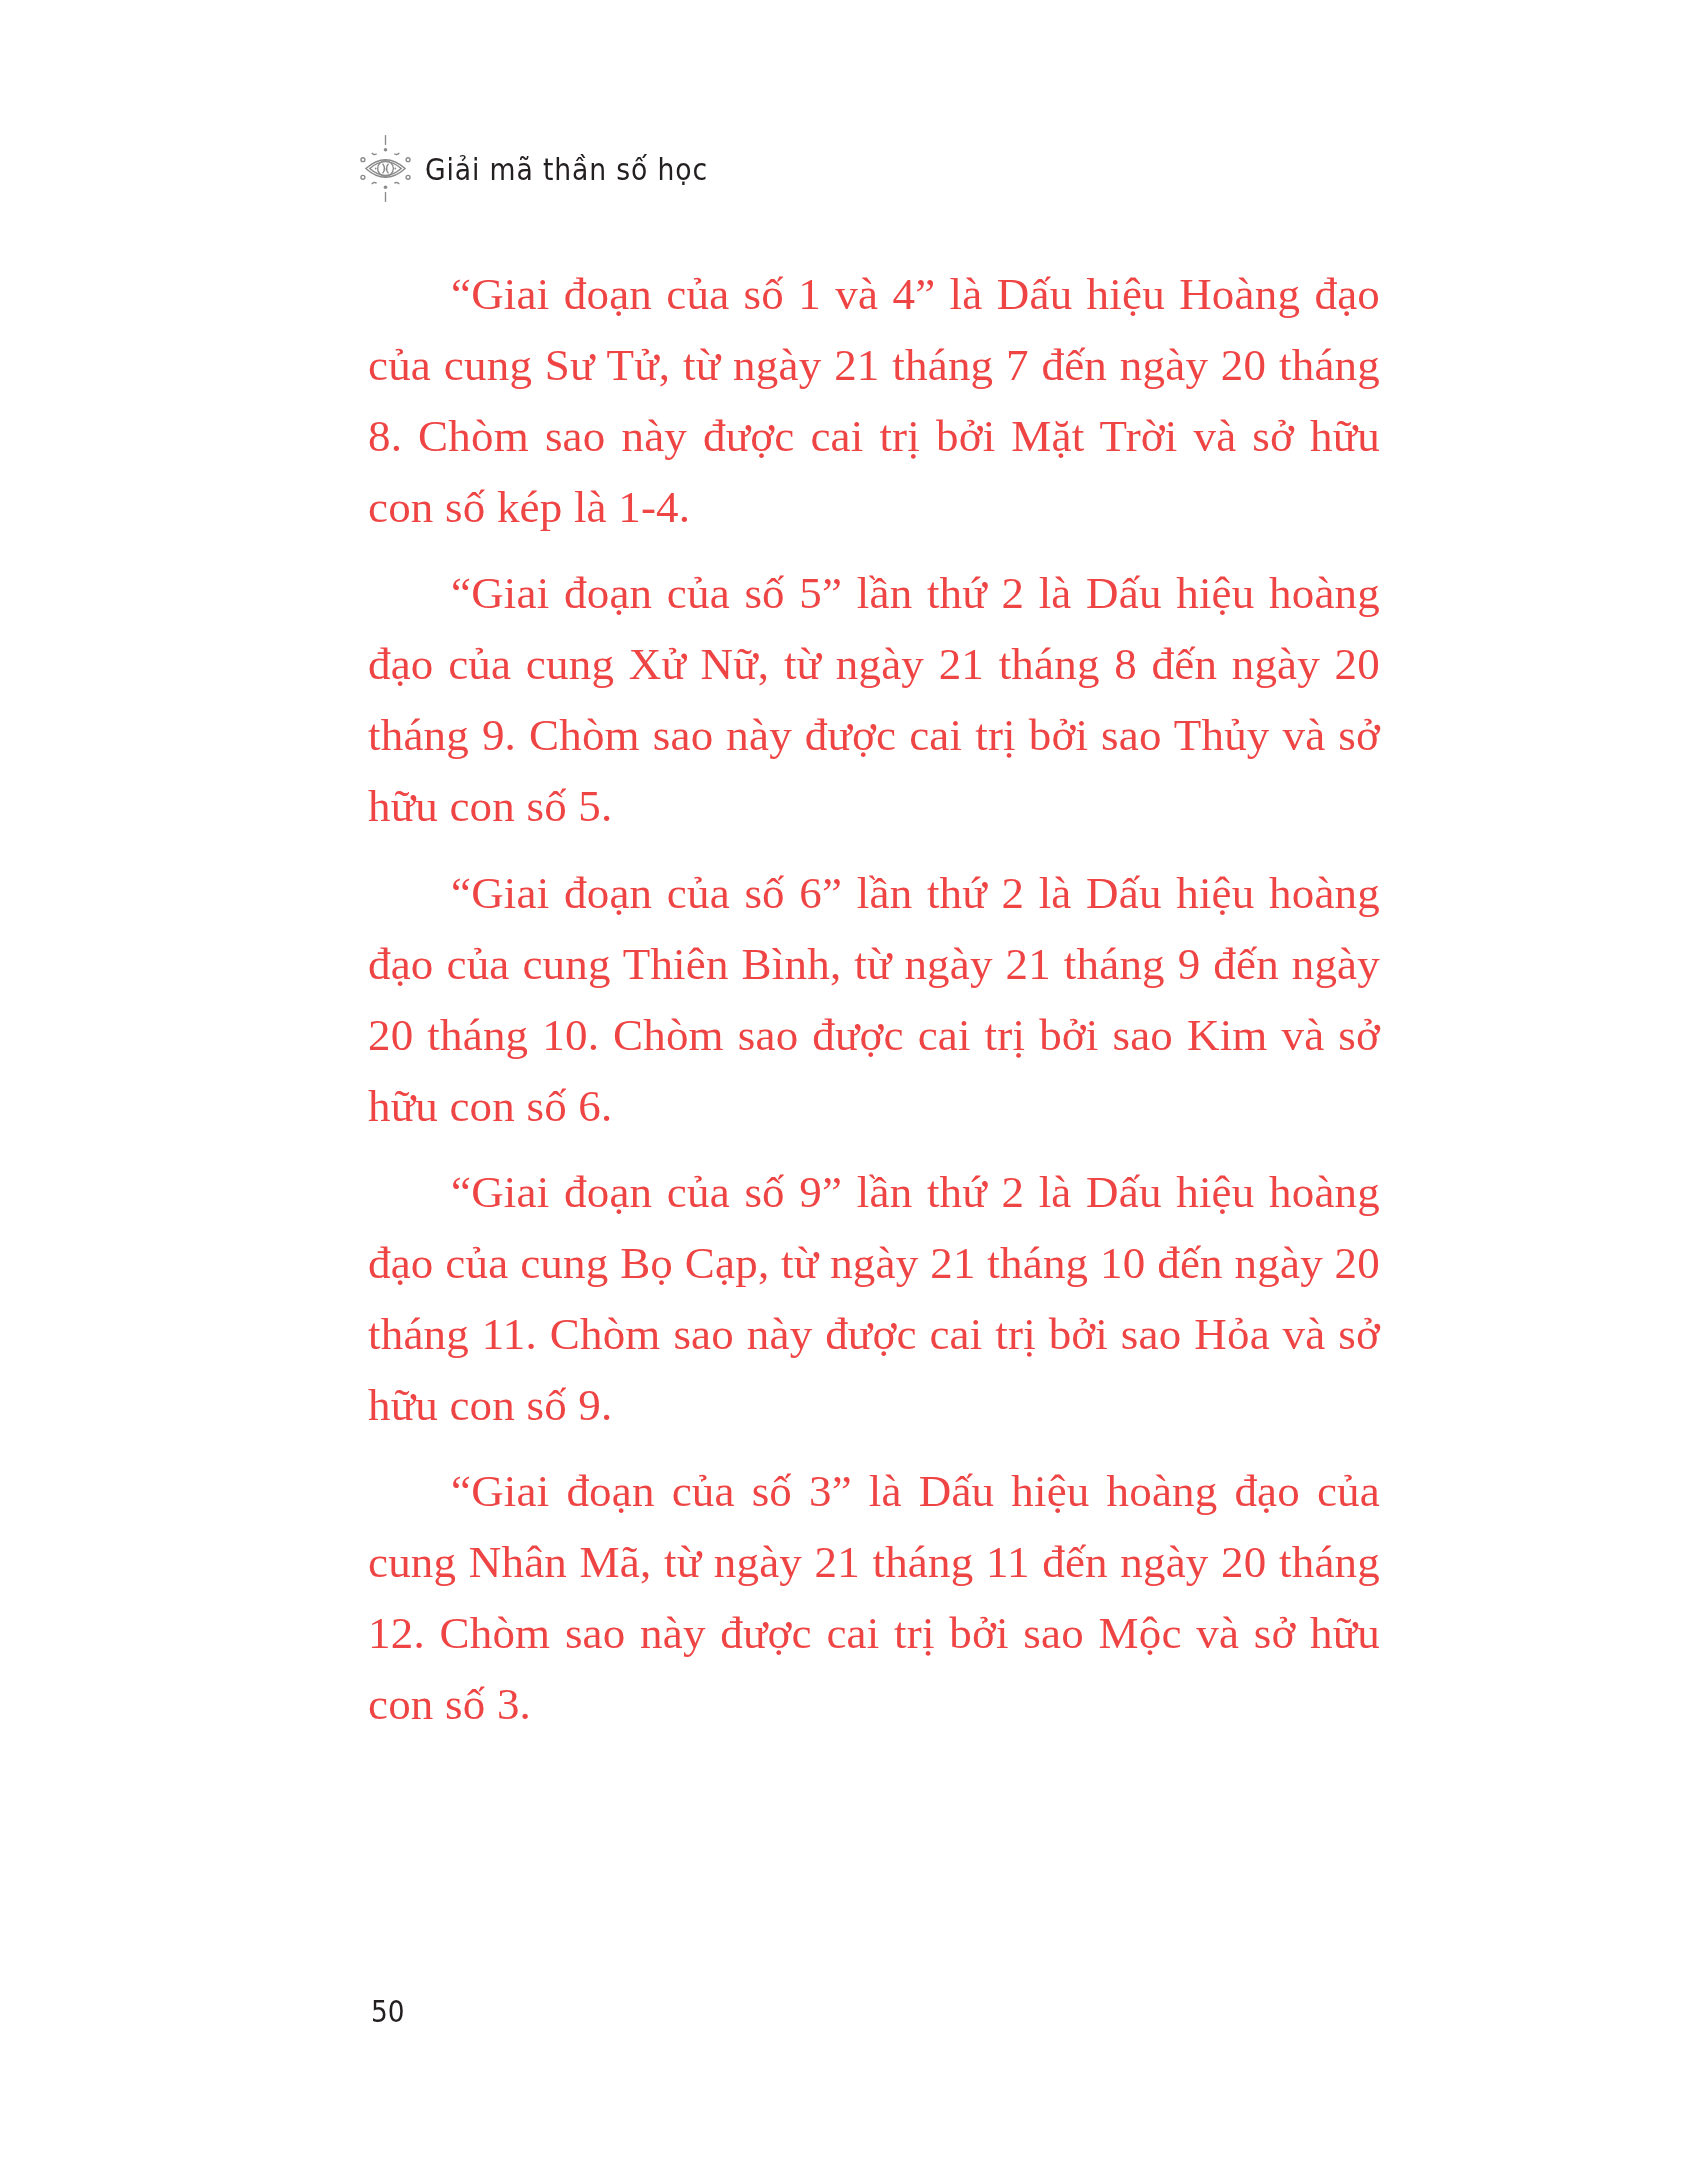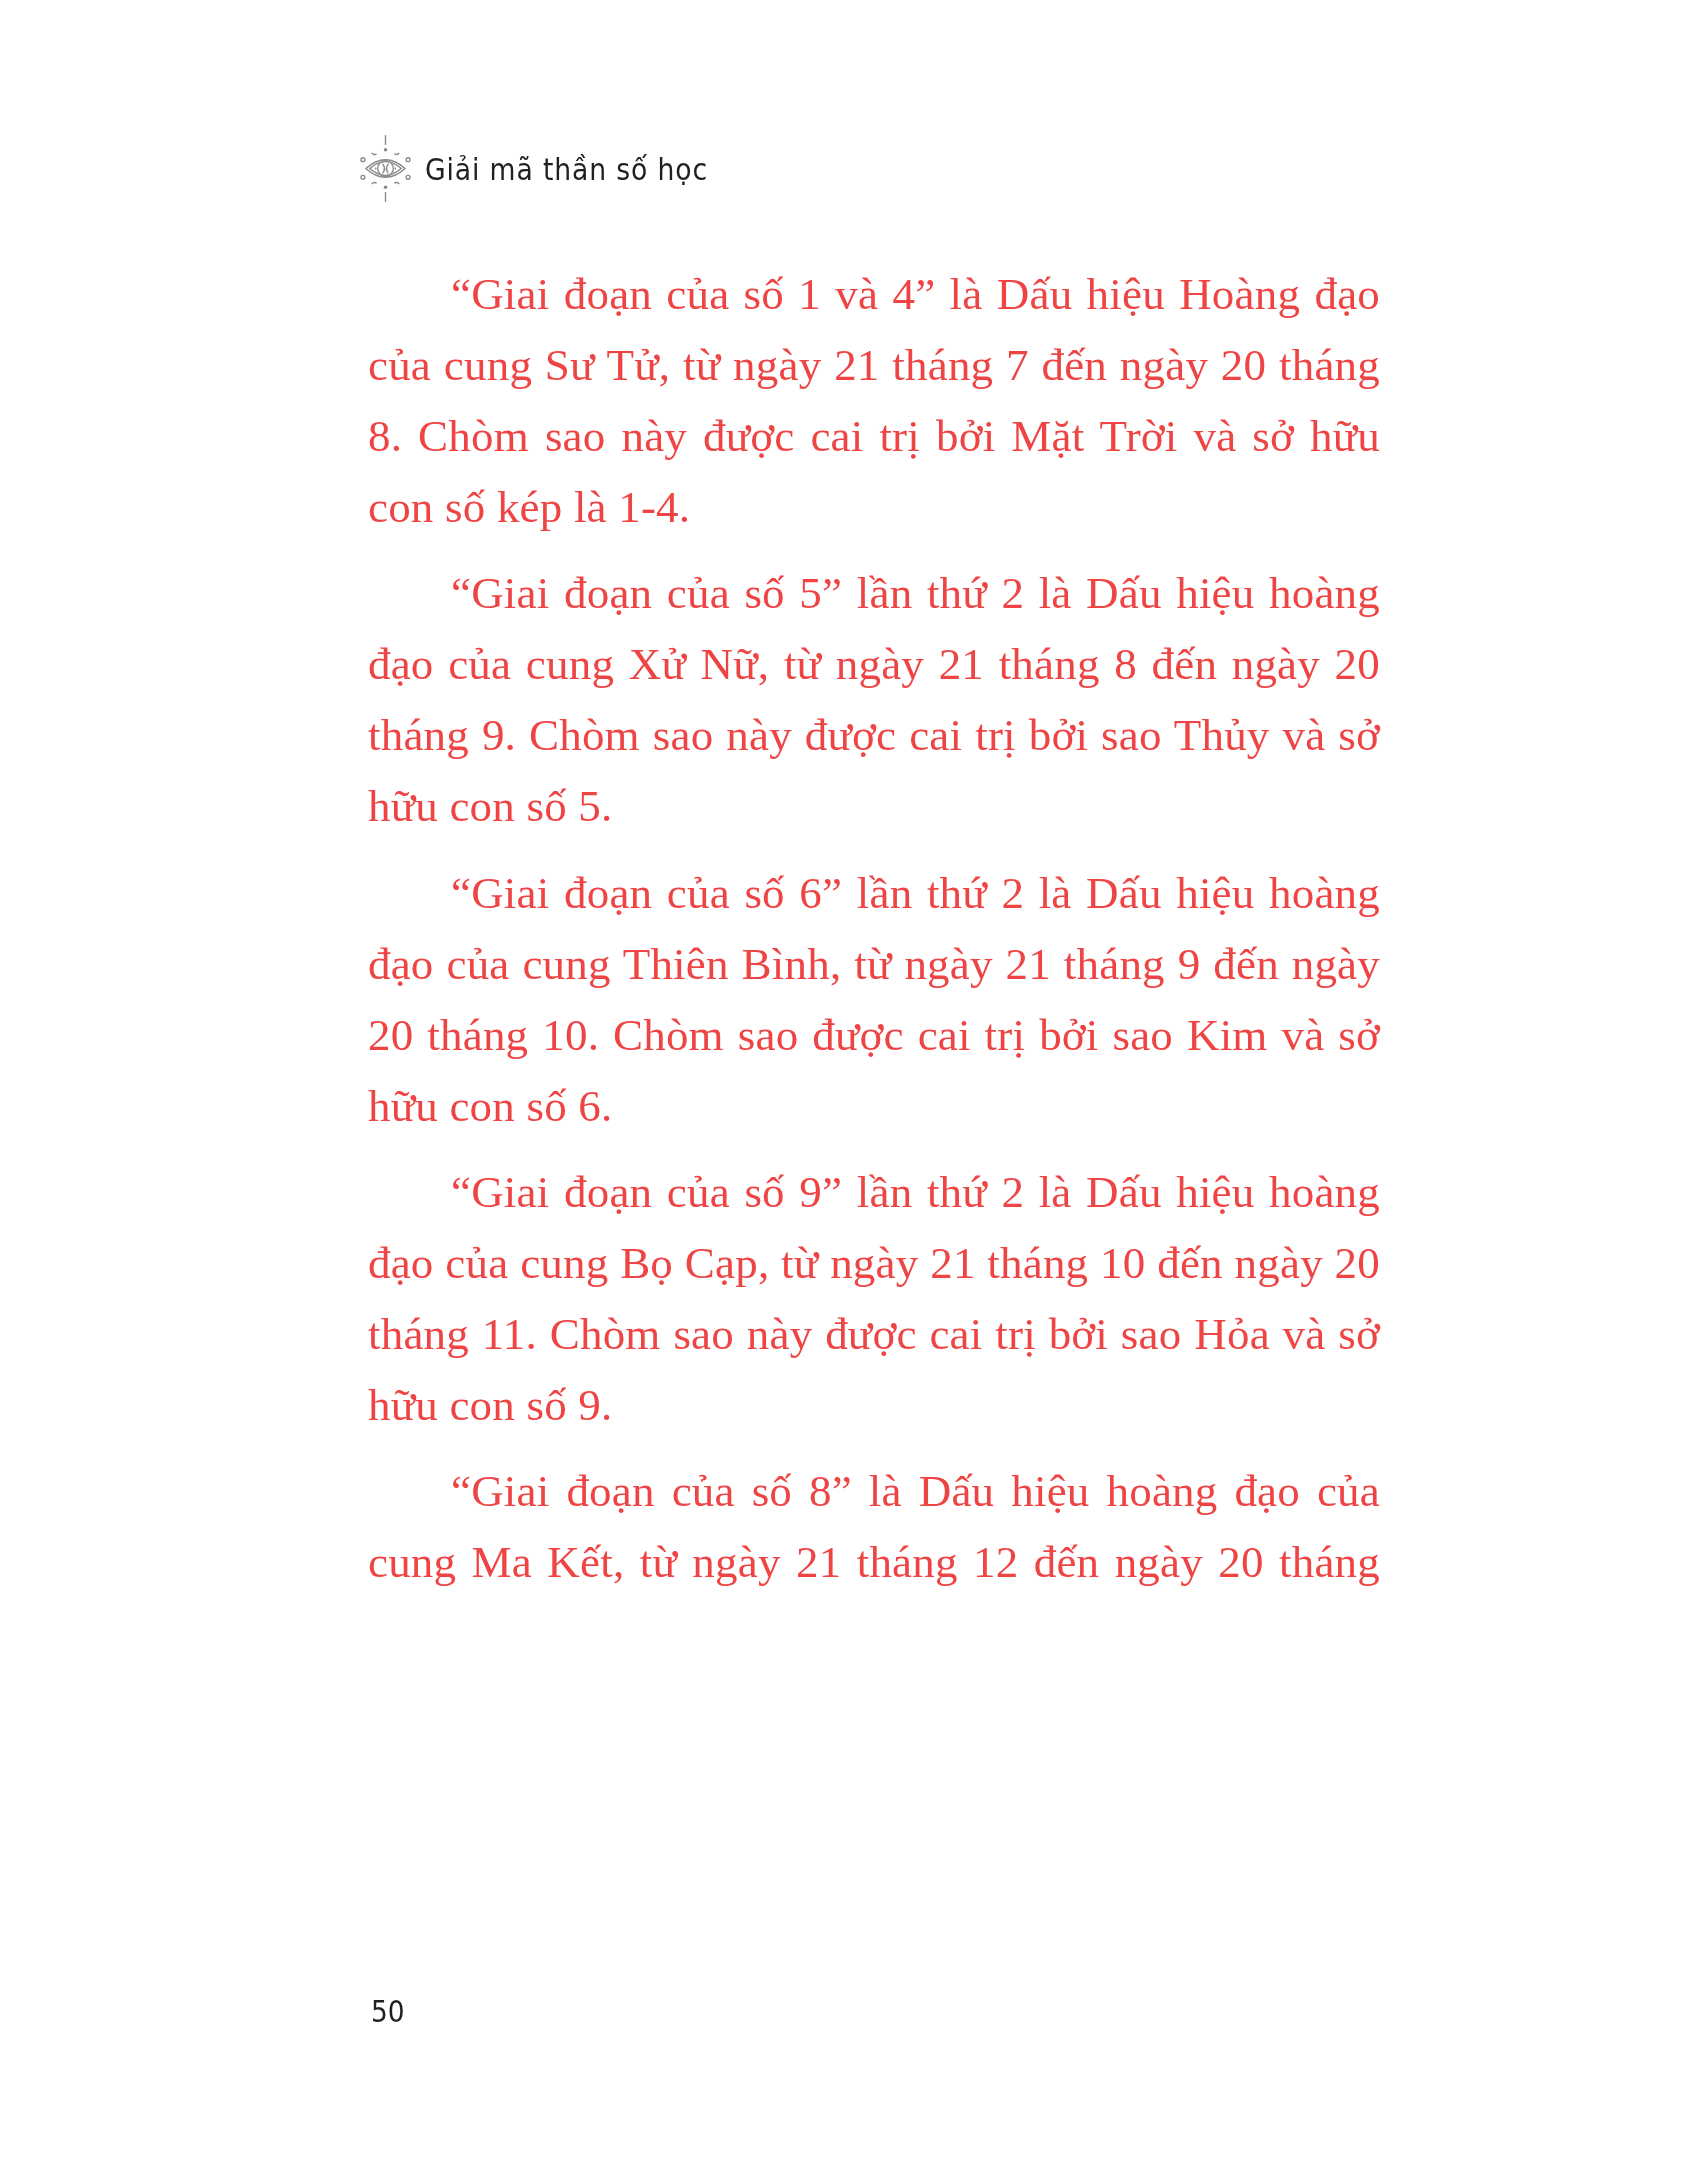--- a/index.html
+++ b/index.html
@@ -97,17 +97,17 @@
     </g>
   </svg>
   <span class="header-title">Giải mã thần số học</span>
 </div>
 
 <div class="body-text">
   <p>“Giai đoạn của số 1 và 4” là Dấu hiệu Hoàng đạo của cung Sư Tử, từ ngày 21 tháng 7 đến ngày 20 tháng 8. Chòm sao này được cai trị bởi Mặt Trời và sở hữu con số kép là 1-4.</p>
   <p>“Giai đoạn của số 5” lần thứ 2 là Dấu hiệu hoàng đạo của cung Xử Nữ, từ ngày 21 tháng 8 đến ngày 20 tháng 9. Chòm sao này được cai trị bởi sao Thủy và sở hữu con số 5.</p>
   <p>“Giai đoạn của số 6” lần thứ 2 là Dấu hiệu hoàng đạo của cung Thiên Bình, từ ngày 21 tháng 9 đến ngày 20 tháng 10. Chòm sao được cai trị bởi sao Kim và sở hữu con số 6.</p>
   <p>“Giai đoạn của số 9” lần thứ 2 là Dấu hiệu hoàng đạo của cung Bọ Cạp, từ ngày 21 tháng 10 đến ngày 20 tháng 11. Chòm sao này được cai trị bởi sao Hỏa và sở hữu con số 9.</p>
-  <p style="text-align-last: justify;">“Giai đoạn của số 8” là Dấu hiệu hoàng đạo của cung Ma Kết, từ ngày 21 tháng 12 đến ngày 20 tháng</p>
+  <p>“Giai đoạn của số 3” là Dấu hiệu hoàng đạo của cung Nhân Mã, từ ngày 21 tháng 11 đến ngày 20 tháng 12. Chòm sao này được cai trị bởi sao Mộc và sở hữu con số 3.</p>
 </div>
 
 <div class="page-number">50</div>
 
 
 </body></html>

